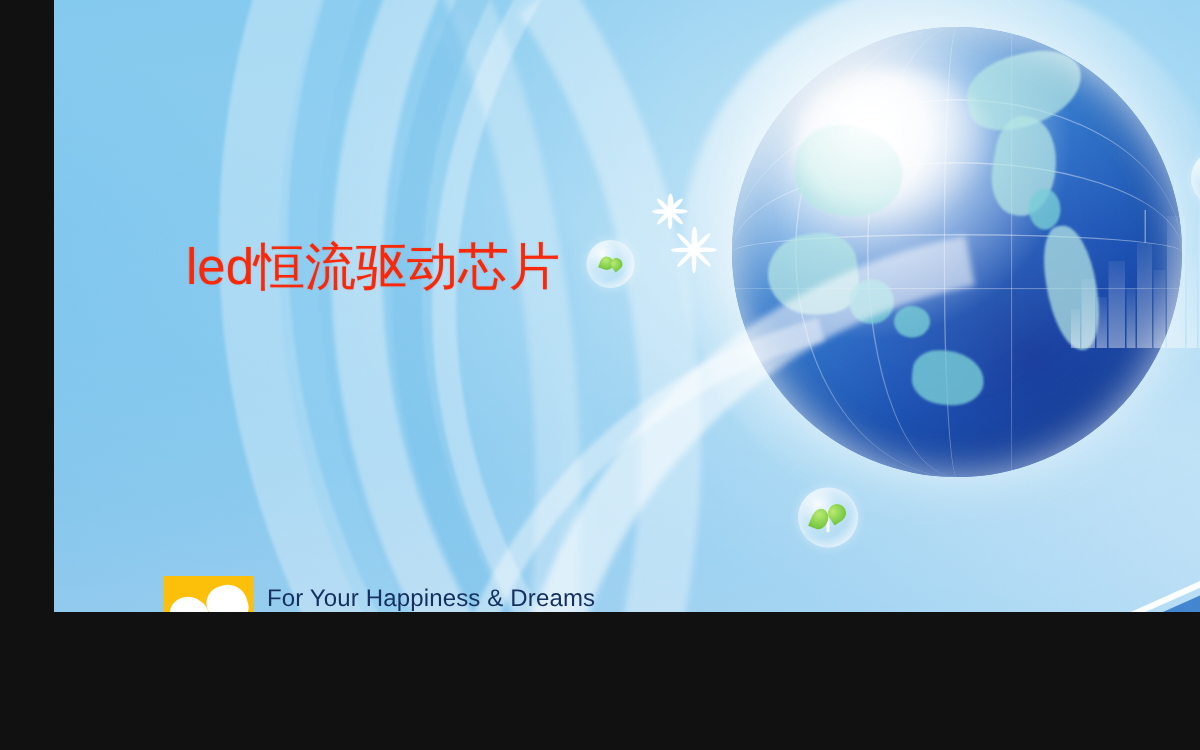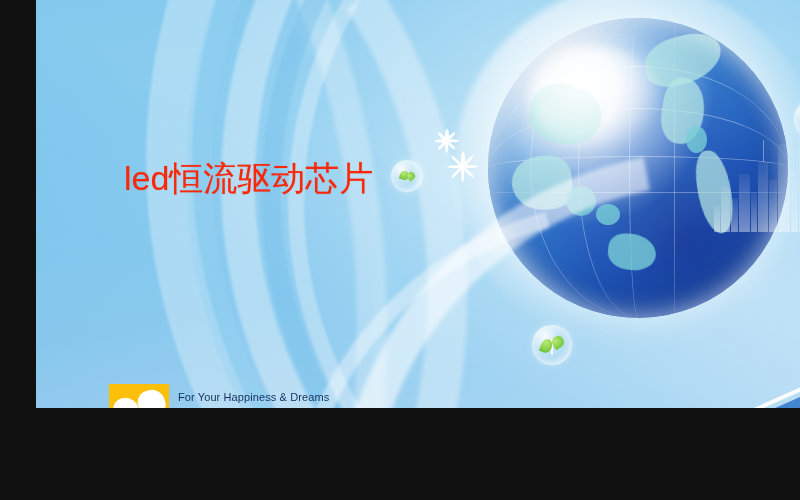--- a/index.html
+++ b/index.html
@@ -248,21 +248,21 @@
   .logo-text{margin-left:9px;padding-top:1px;}
   .logo-word{
     font-family:"Liberation Sans","DejaVu Sans",sans-serif;
     font-size:34px;font-weight:bold;color:#17306b;
     letter-spacing:.5px;line-height:1;
     white-space:nowrap;
   }
   .logo-word sup{font-size:15px;vertical-align:super;font-weight:bold;}
   .logo-tag{
     font-family:"Liberation Sans","DejaVu Sans",sans-serif;
-    font-size:11px;font-weight:400;color:#15305f;
+    font-size:16px;font-weight:400;color:#15305f;
     line-height:1;margin-top:7px;letter-spacing:.1px;
     white-space:nowrap;
   }
 </style>
 </head>
 <body>
 
 <div class="stage">
 
   <div class="bg-wash-a"></div>

